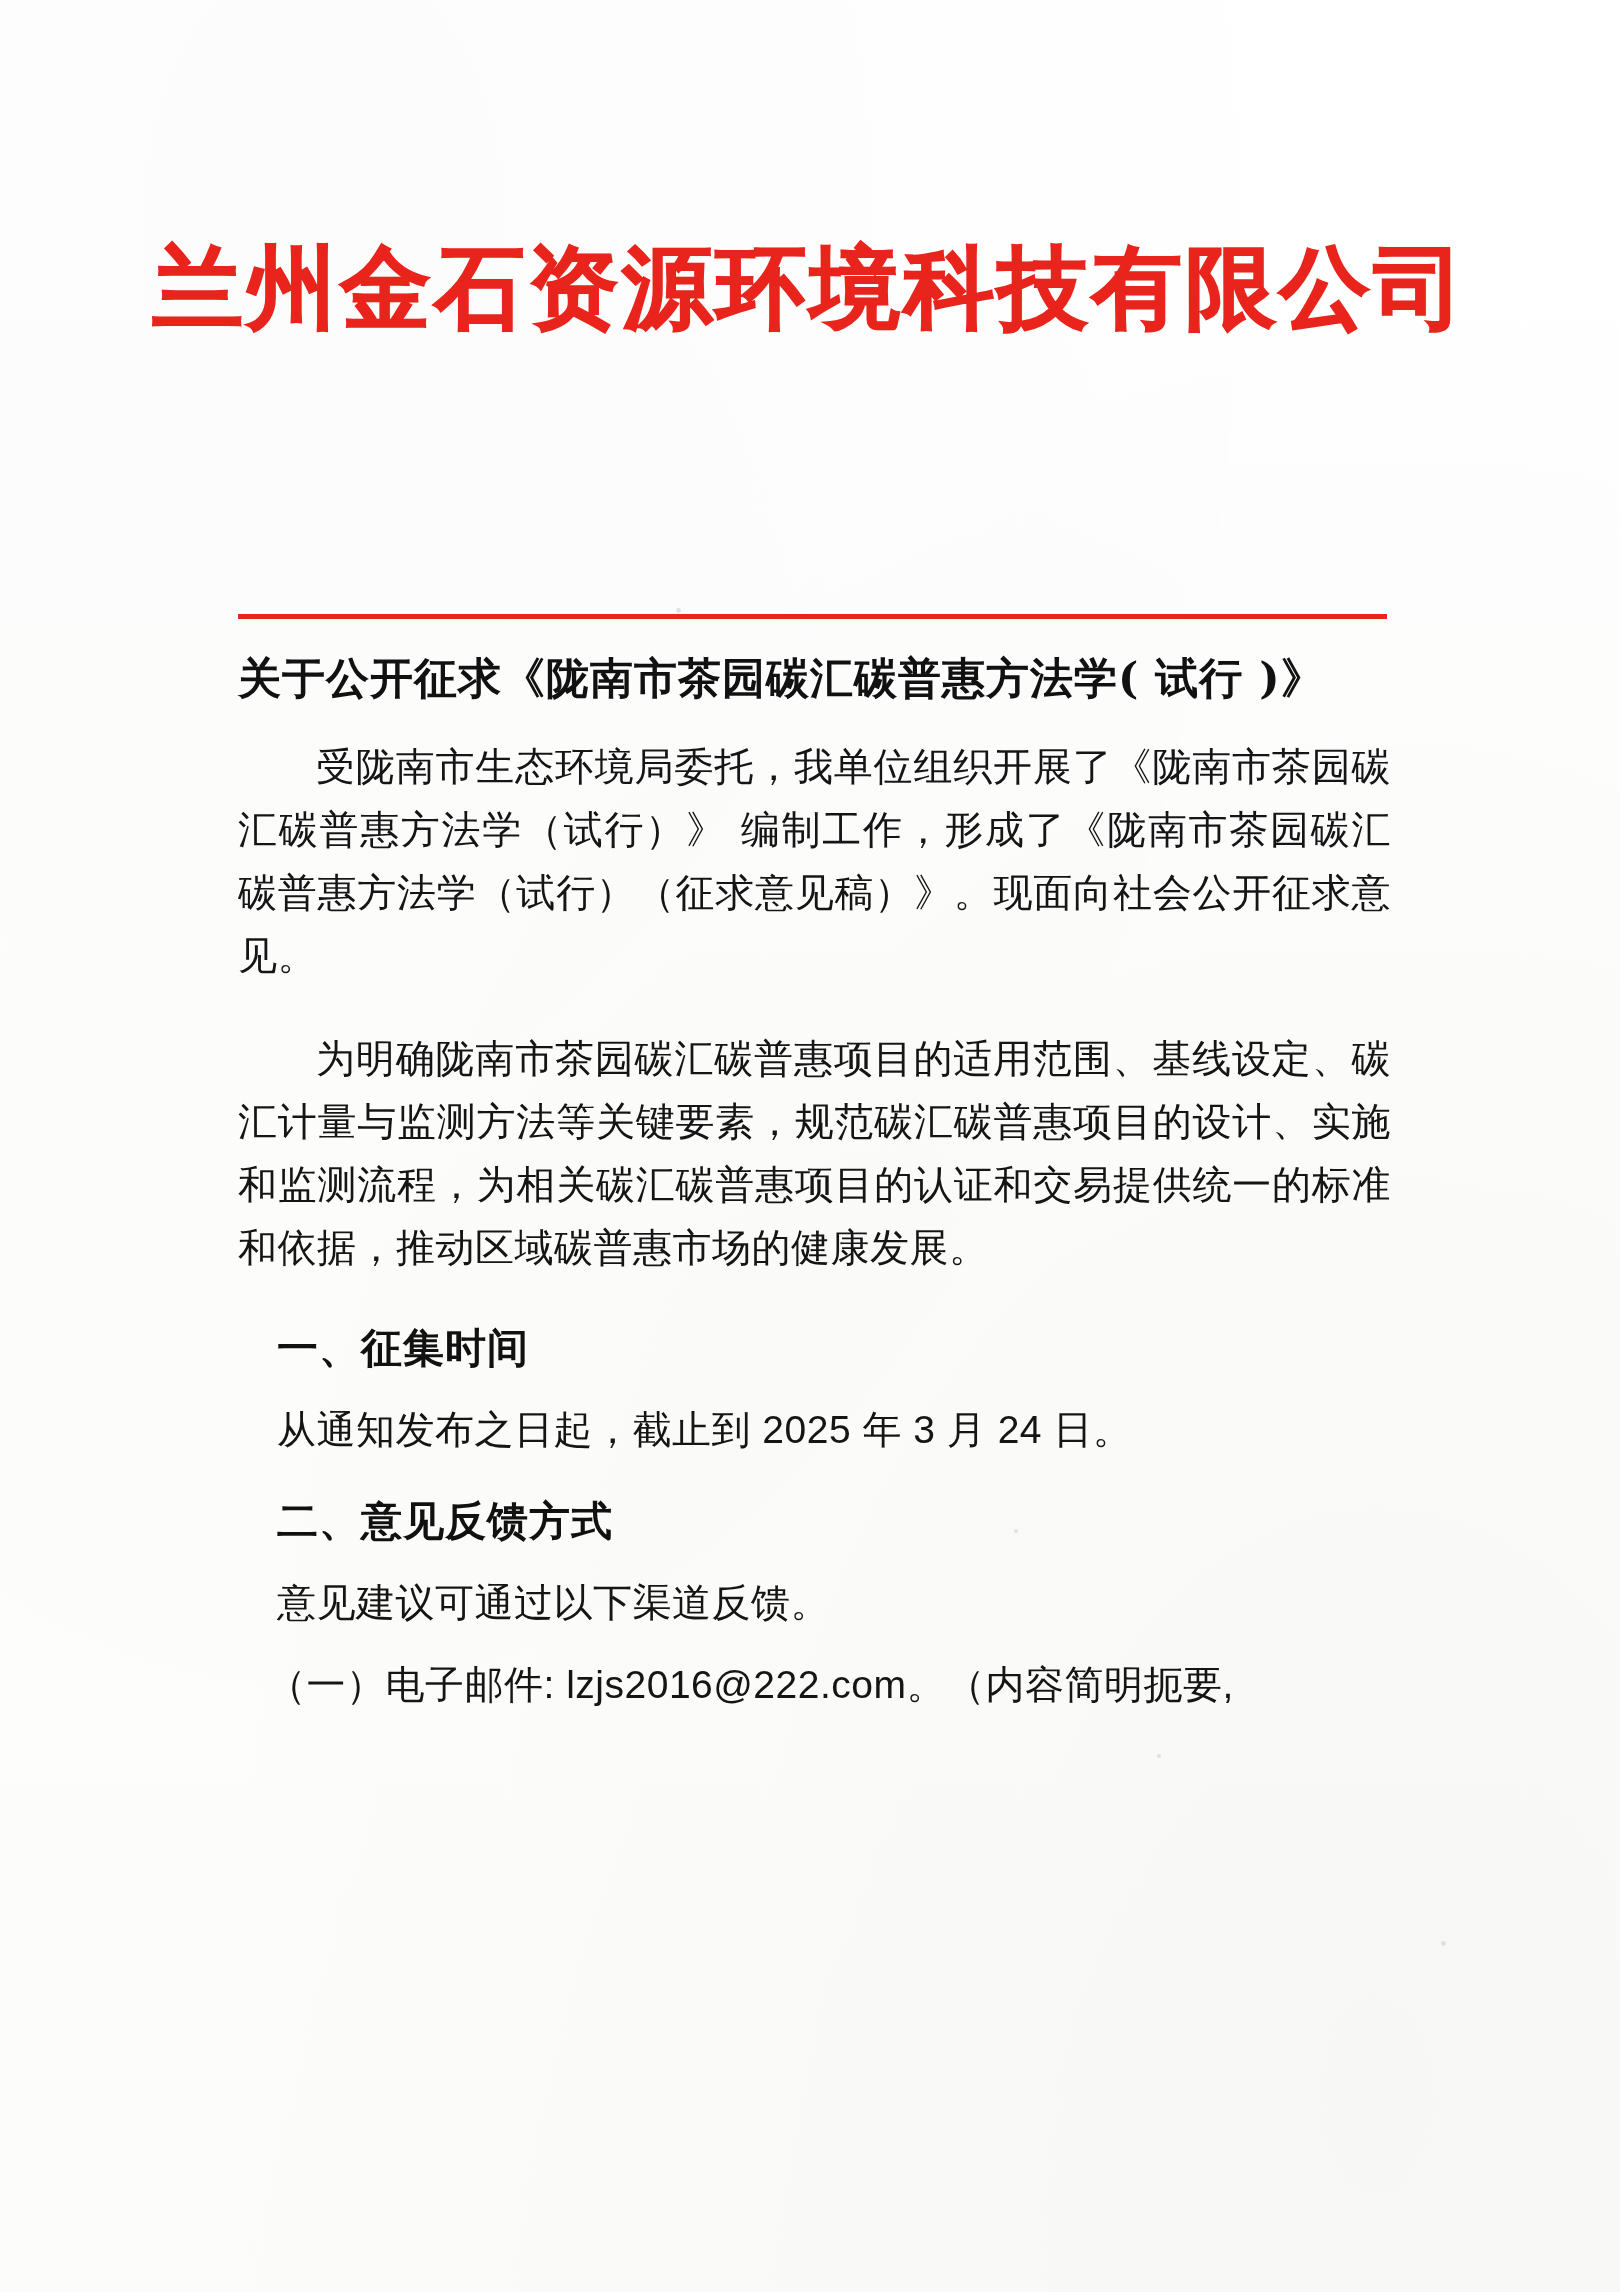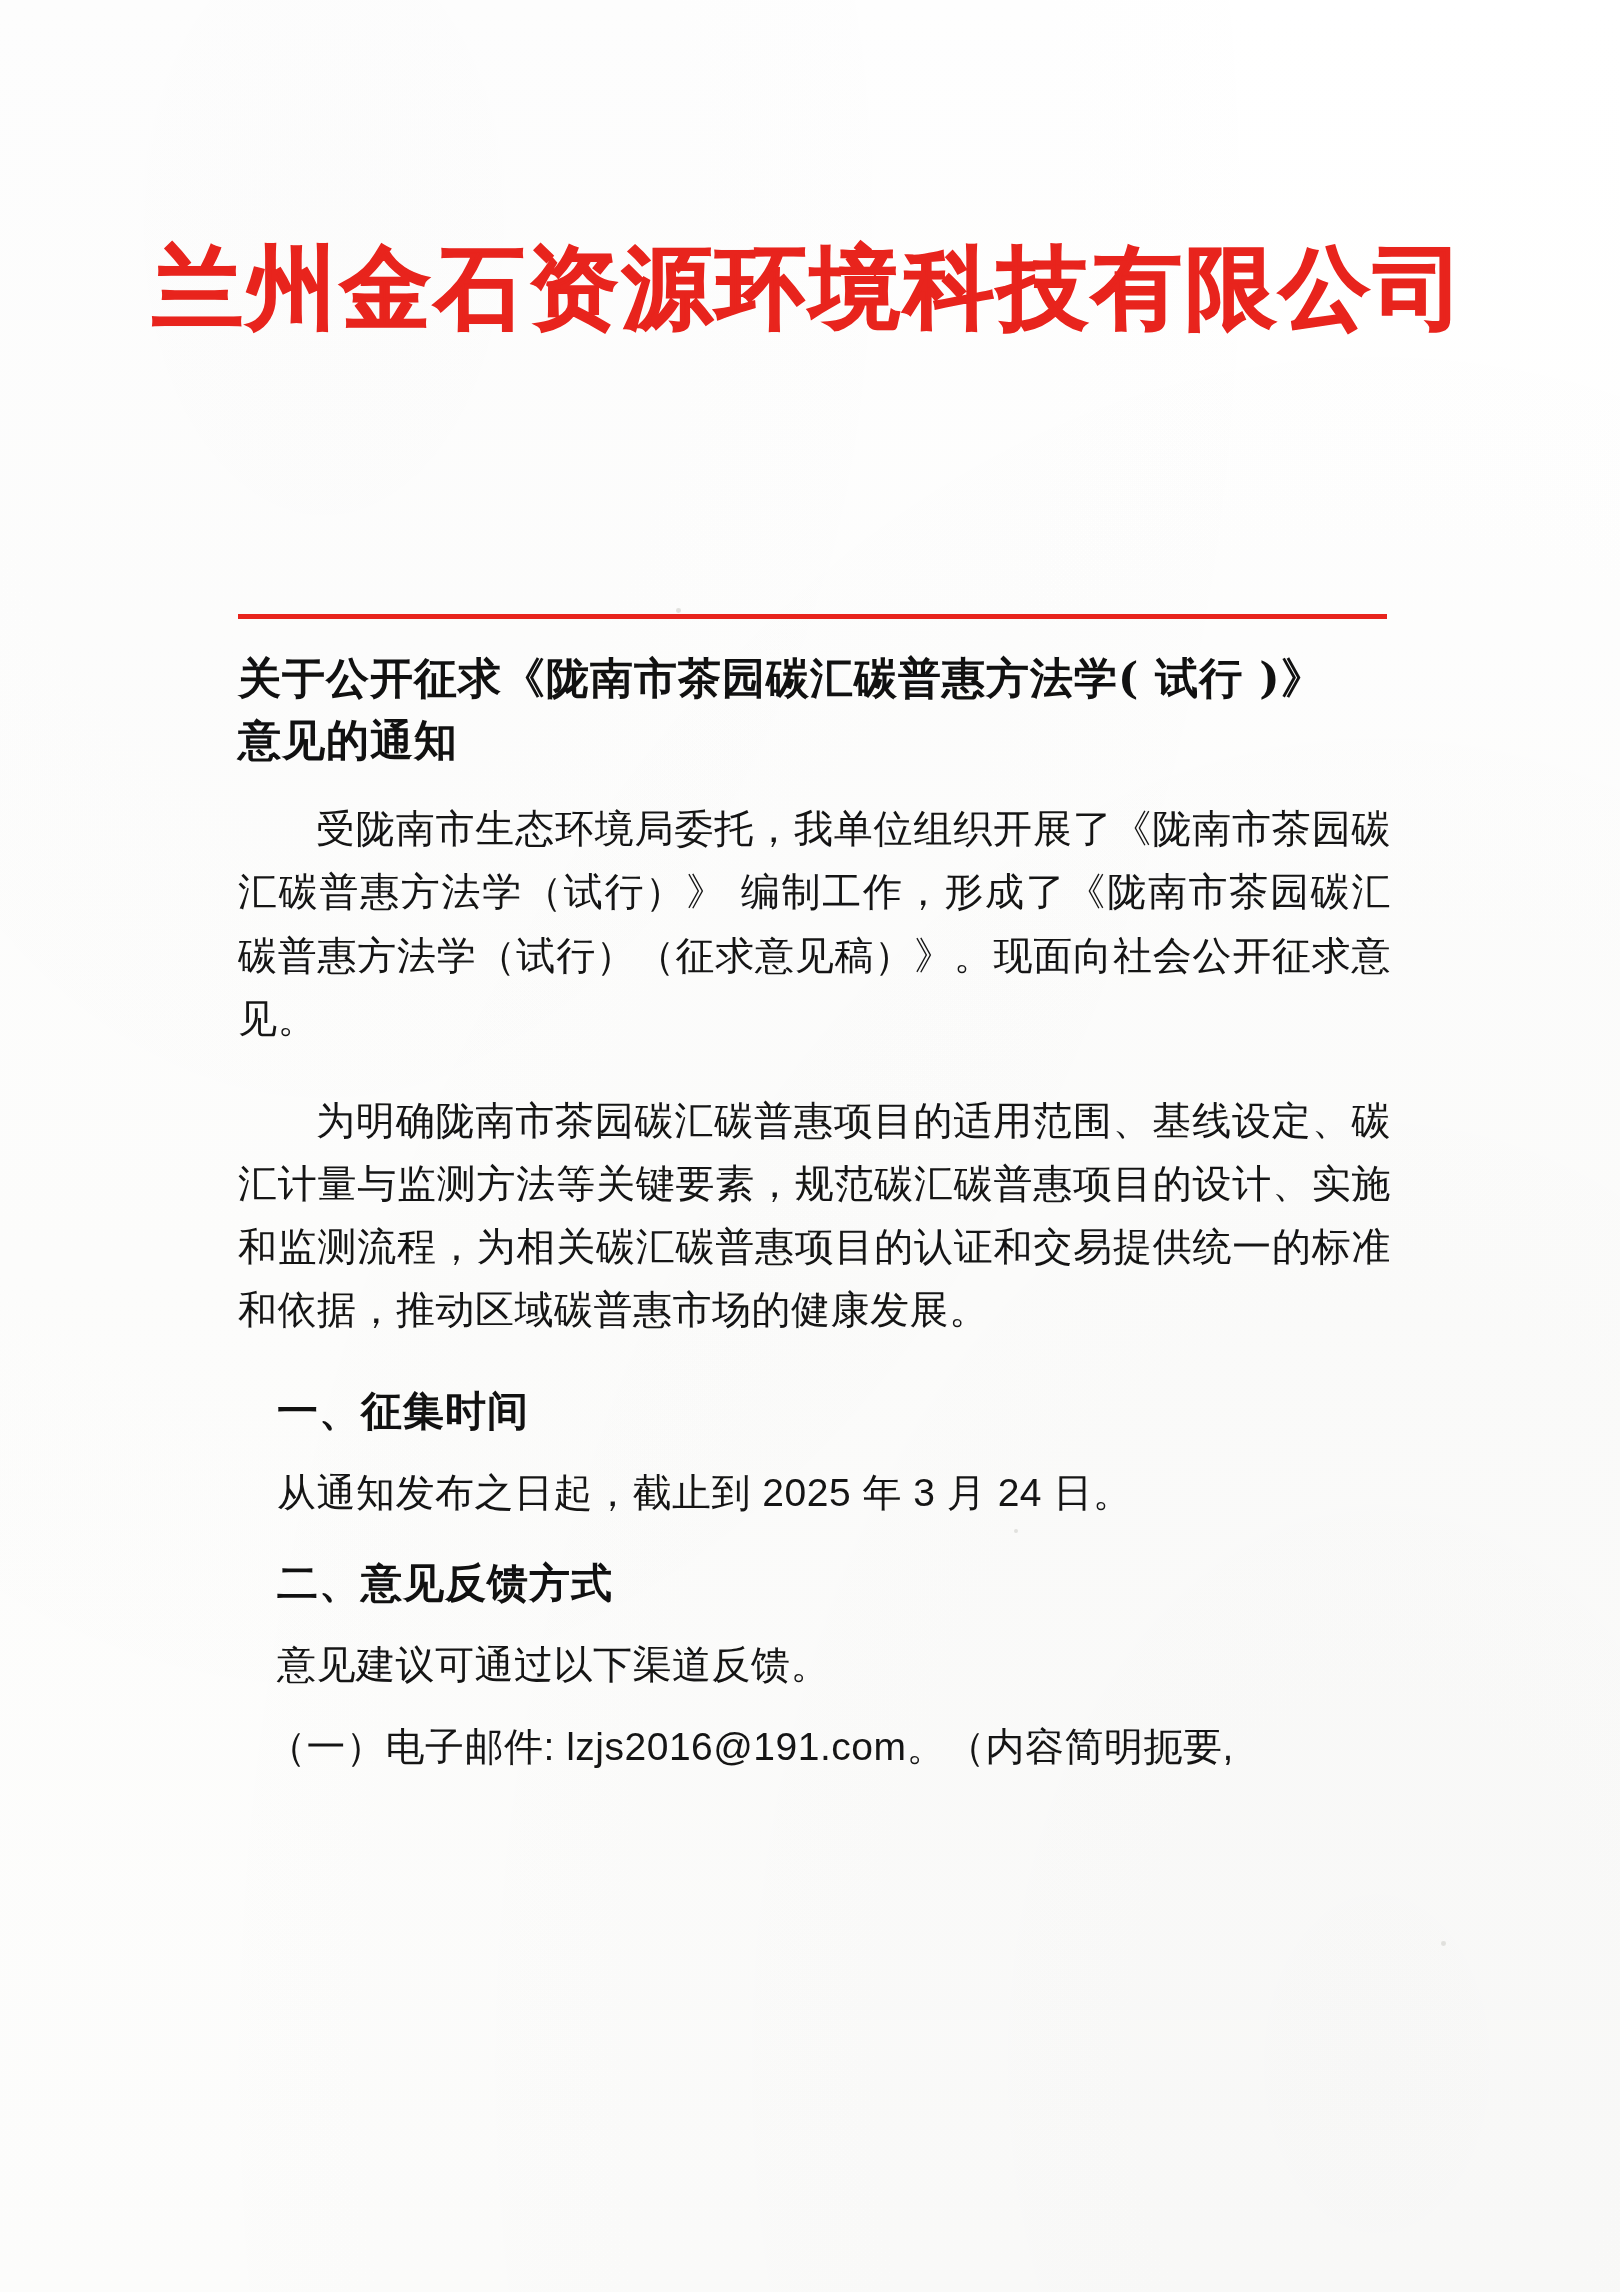--- a/index.html
+++ b/index.html
@@ -133,36 +133,35 @@
   <div class="letterhead">
     <div class="letterhead-title">兰州金石资源环境科技有限公司</div>
   </div>
 
   <div class="rule"></div>
 
   <div class="doc-body">
 
     <div class="doc-title">
       <span>关于公开征求《陇南市茶园碳汇碳普惠方法学( 试行 )》</span>
-      <span class="line2">意见的通知</span>
     </div>
 
     <p class="para">受陇南市生态环境局委托，我单位组织开展了《陇南市茶园碳汇碳普惠方法学（试行）》 编制工作，形成了《陇南市茶园碳汇碳普惠方法学（试行）（征求意见稿）》。现面向社会公开征求意见。</p>
 
     <p class="para">为明确陇南市茶园碳汇碳普惠项目的适用范围、基线设定、碳汇计量与监测方法等关键要素，规范碳汇碳普惠项目的设计、实施和监测流程，为相关碳汇碳普惠项目的认证和交易提供统一的标准和依据，推动区域碳普惠市场的健康发展。</p>
 
     <div class="section-heading">一、征集时间</div>
 
     <div class="plain-line">从通知发布之日起，截止到 2025 年 3 月 24 日。</div>
 
     <div class="section-heading">二、意见反馈方式</div>
 
     <div class="plain-line">意见建议可通过以下渠道反馈。</div>
 
-    <div class="plain-line indent-small">（一）电子邮件: lzjs2016@191.com。（内容简明扼要,</div>
+    <div class="plain-line indent-small">（一）电子邮件: lzjs2016@222.com。（内容简明扼要,</div>
 
   </div>
 
   <div class="speck" style="left:676px; top:608px; width:4.9px; height:4.9px;"></div>
   <div class="speck" style="left:1014px; top:1529px; width:3.9px; height:3.9px;"></div>
   <div class="speck" style="left:1157px; top:1754px; width:3.9px; height:3.9px;"></div>
   <div class="speck" style="left:1441px; top:1941px; width:4.9px; height:4.9px;"></div>
 </div>
 
 

